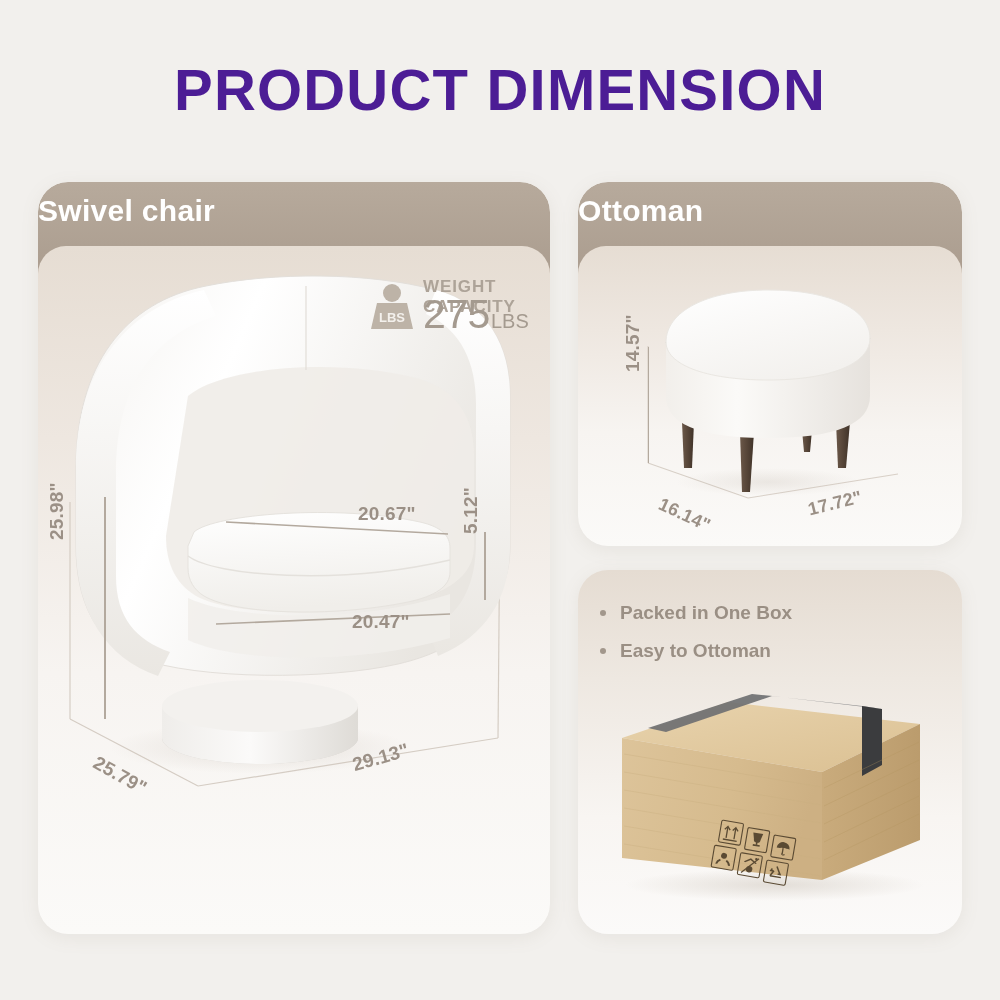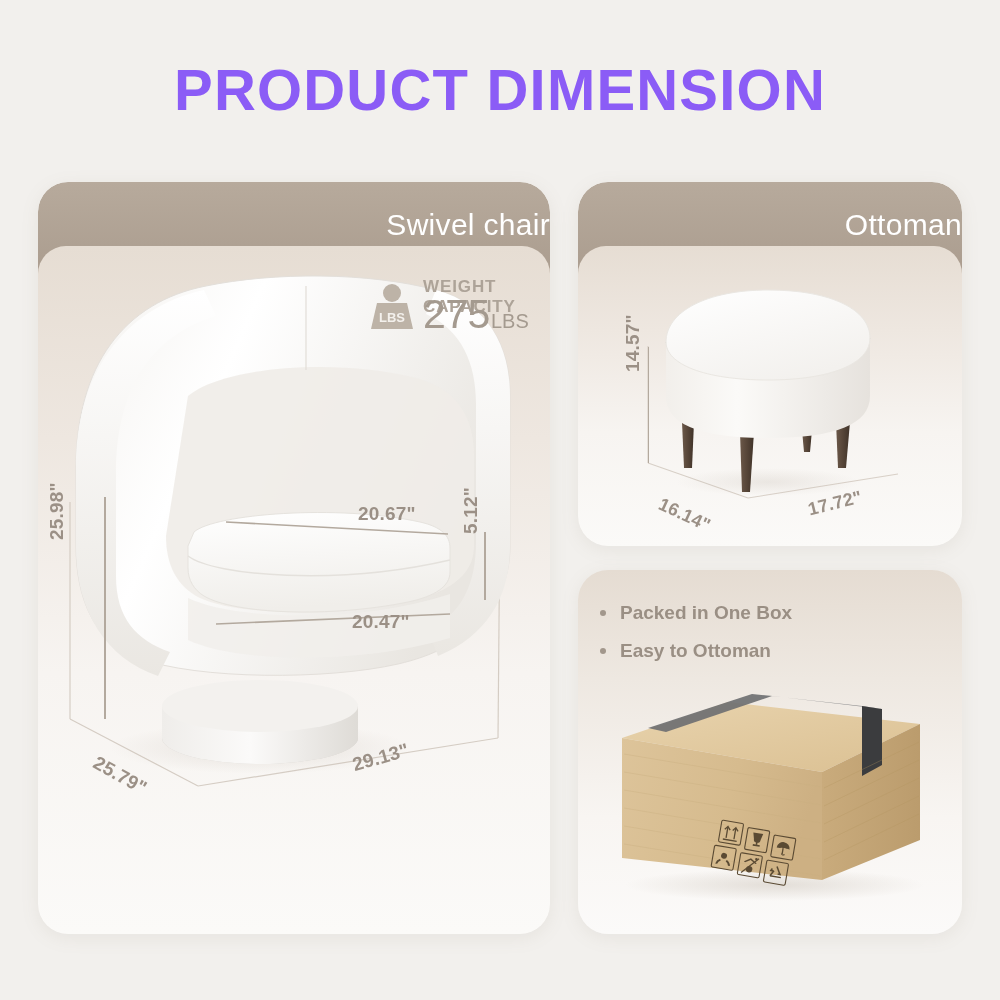--- a/index.html
+++ b/index.html
@@ -13,46 +13,46 @@
 
   
   #page-title {
     position: absolute;
     left: 0; top: 56px;
     width: 1000px;
     text-align: center;
     font-size: 58px;
     font-weight: 700;
     letter-spacing: 1.2px;
-    color: #8b5cf6;
+    color: #4c1d95;
   }
 
   
   .card {
     position: absolute;
     border-radius: 30px;
     box-shadow: 0 4px 18px rgba(140,125,110,0.10);
     overflow: hidden;
   }
   .card-header {
     position: absolute;
     left: 0; top: 0;
     width: 100%;
     height: 96px;
     background: linear-gradient(180deg, #b7aa9c 0%, #aa9c8e 100%);
     border-radius: 30px 30px 0 0;
   }
   .card-header-title {
     position: absolute;
-    left: 0; top: 26px;
+    left: 0; top: 12px;
     width: 100%;
-    text-align: right;
+    text-align: left;
     color: #ffffff;
     font-size: 30px;
-    font-weight: 400;
+    font-weight: 700;
     letter-spacing: .3px;
   }
   .card-body {
     position: absolute;
     left: 0;
     width: 100%;
     border-radius: 28px 28px 30px 30px;
     background: linear-gradient(180deg, #e6ddd3 0%, #eee7e0 28%, #f7f4f1 62%, #fbfaf8 100%);
   }
 

